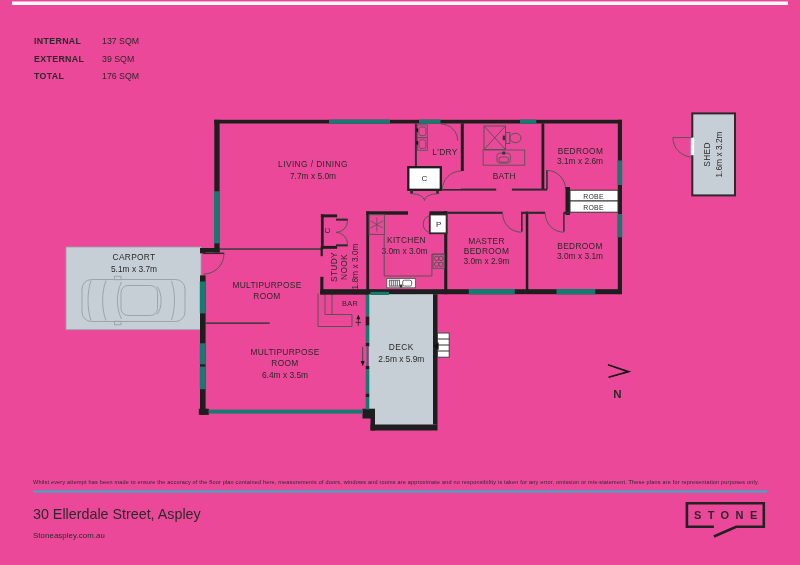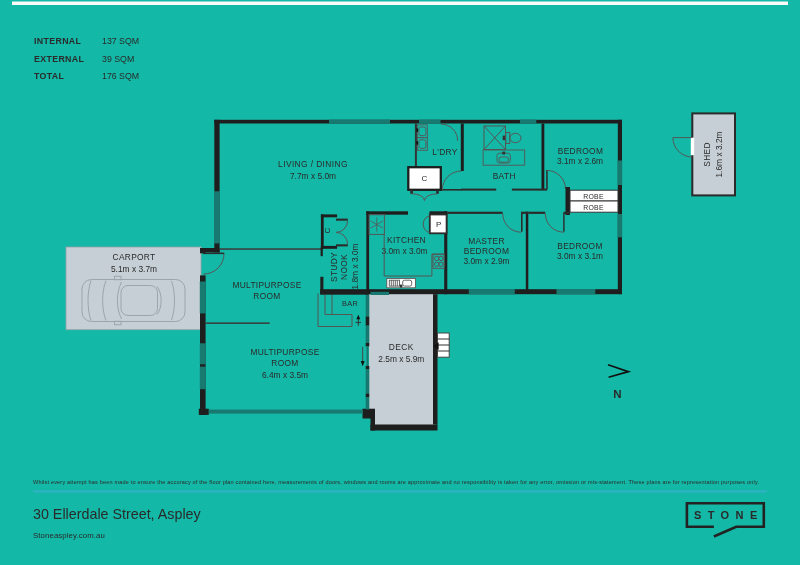--- a/index.html
+++ b/index.html
@@ -1,16 +1,16 @@
 <!DOCTYPE html>
 <html><head>
 <meta charset="utf-8">
 <style>
   html,body{margin:0;padding:0;background:#ffffff;}
-  #page{position:relative;width:800px;height:565px;background:#14b8a6;overflow:hidden;
+  #page{position:relative;width:800px;height:565px;background:#ec4899;overflow:hidden;
         font-family:"Liberation Sans", sans-serif;}
   svg{position:absolute;left:0;top:0;}
   text{font-family:"Liberation Sans", sans-serif;fill:#2a2a2a;}
 </style>
 </head>
 <body>
 <div id="page">
 <svg width="800" height="565" viewBox="0 0 800 565">
 
 <rect x="12" y="1.5" width="776" height="3.5" fill="#fafafa"></rect>

